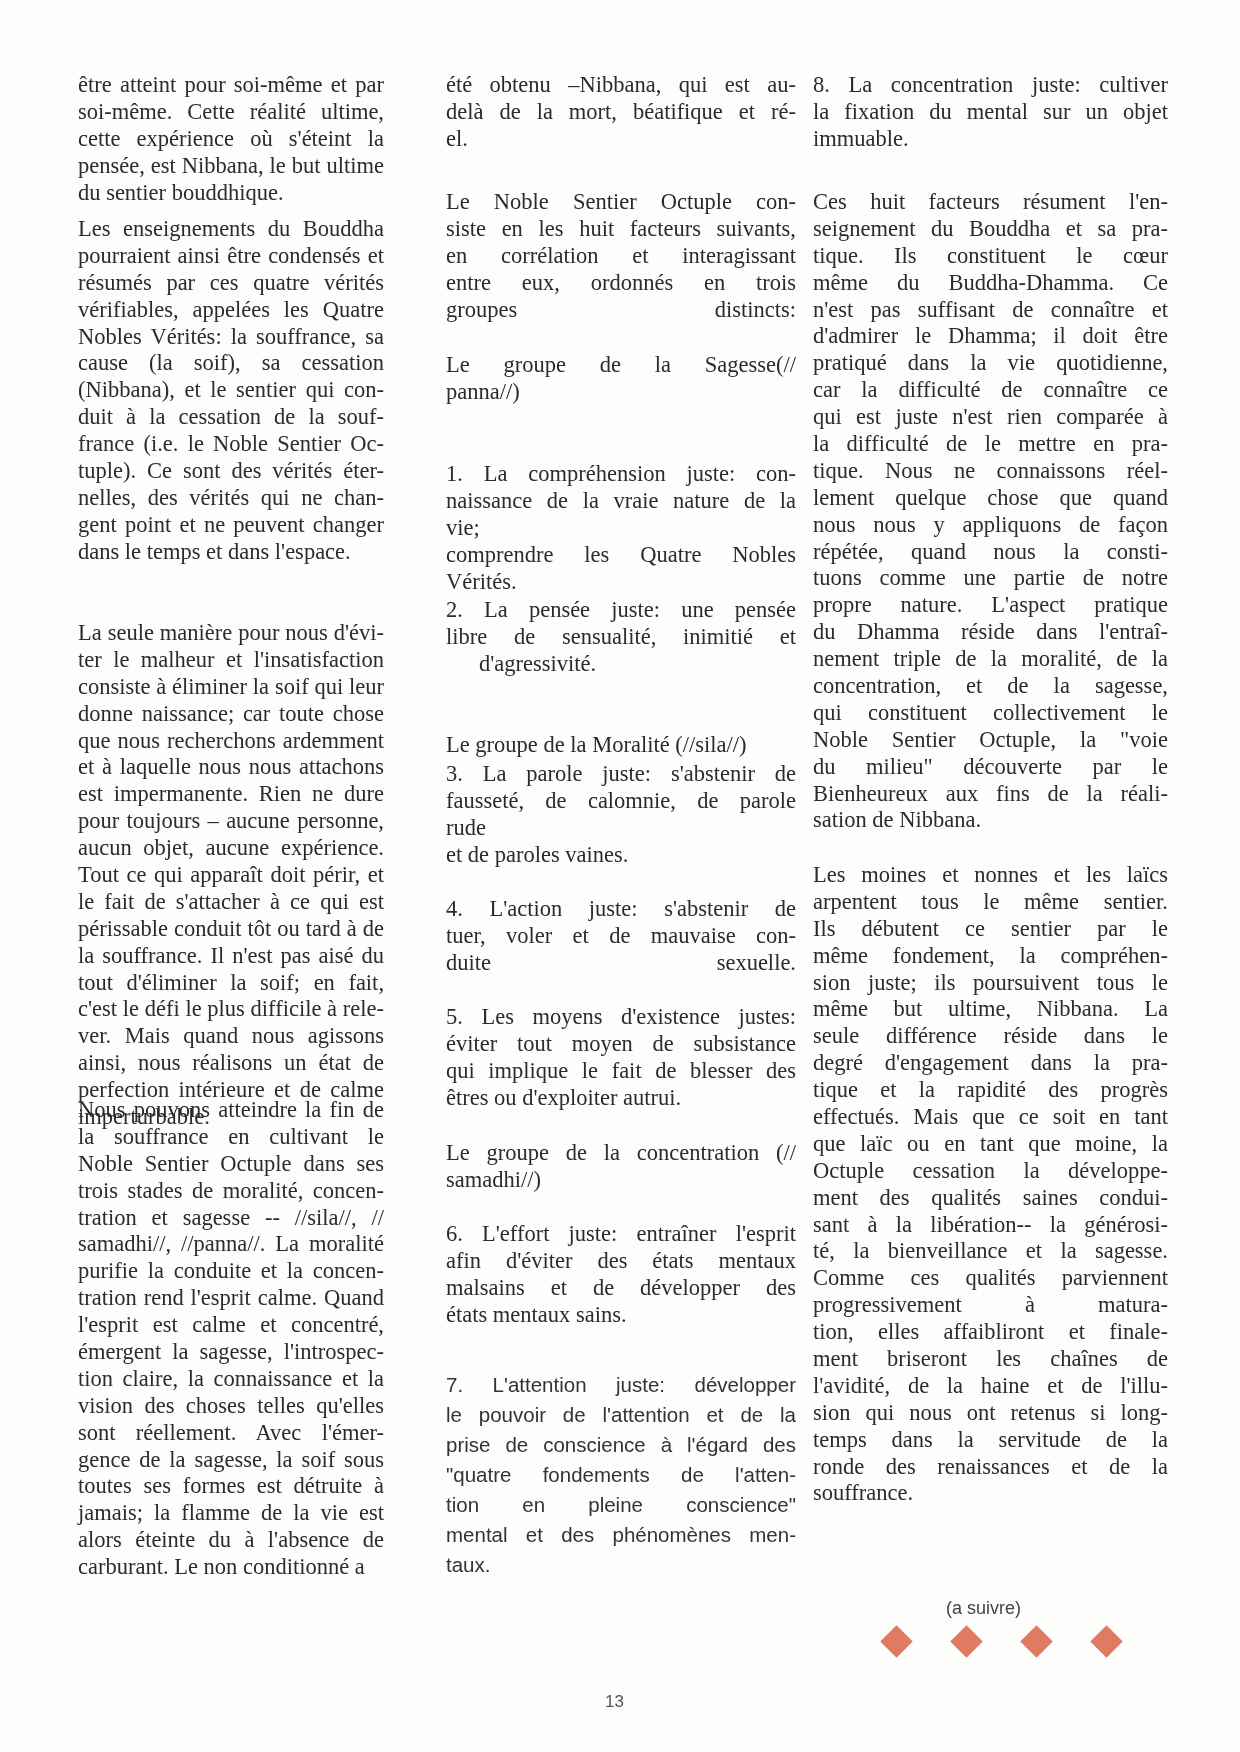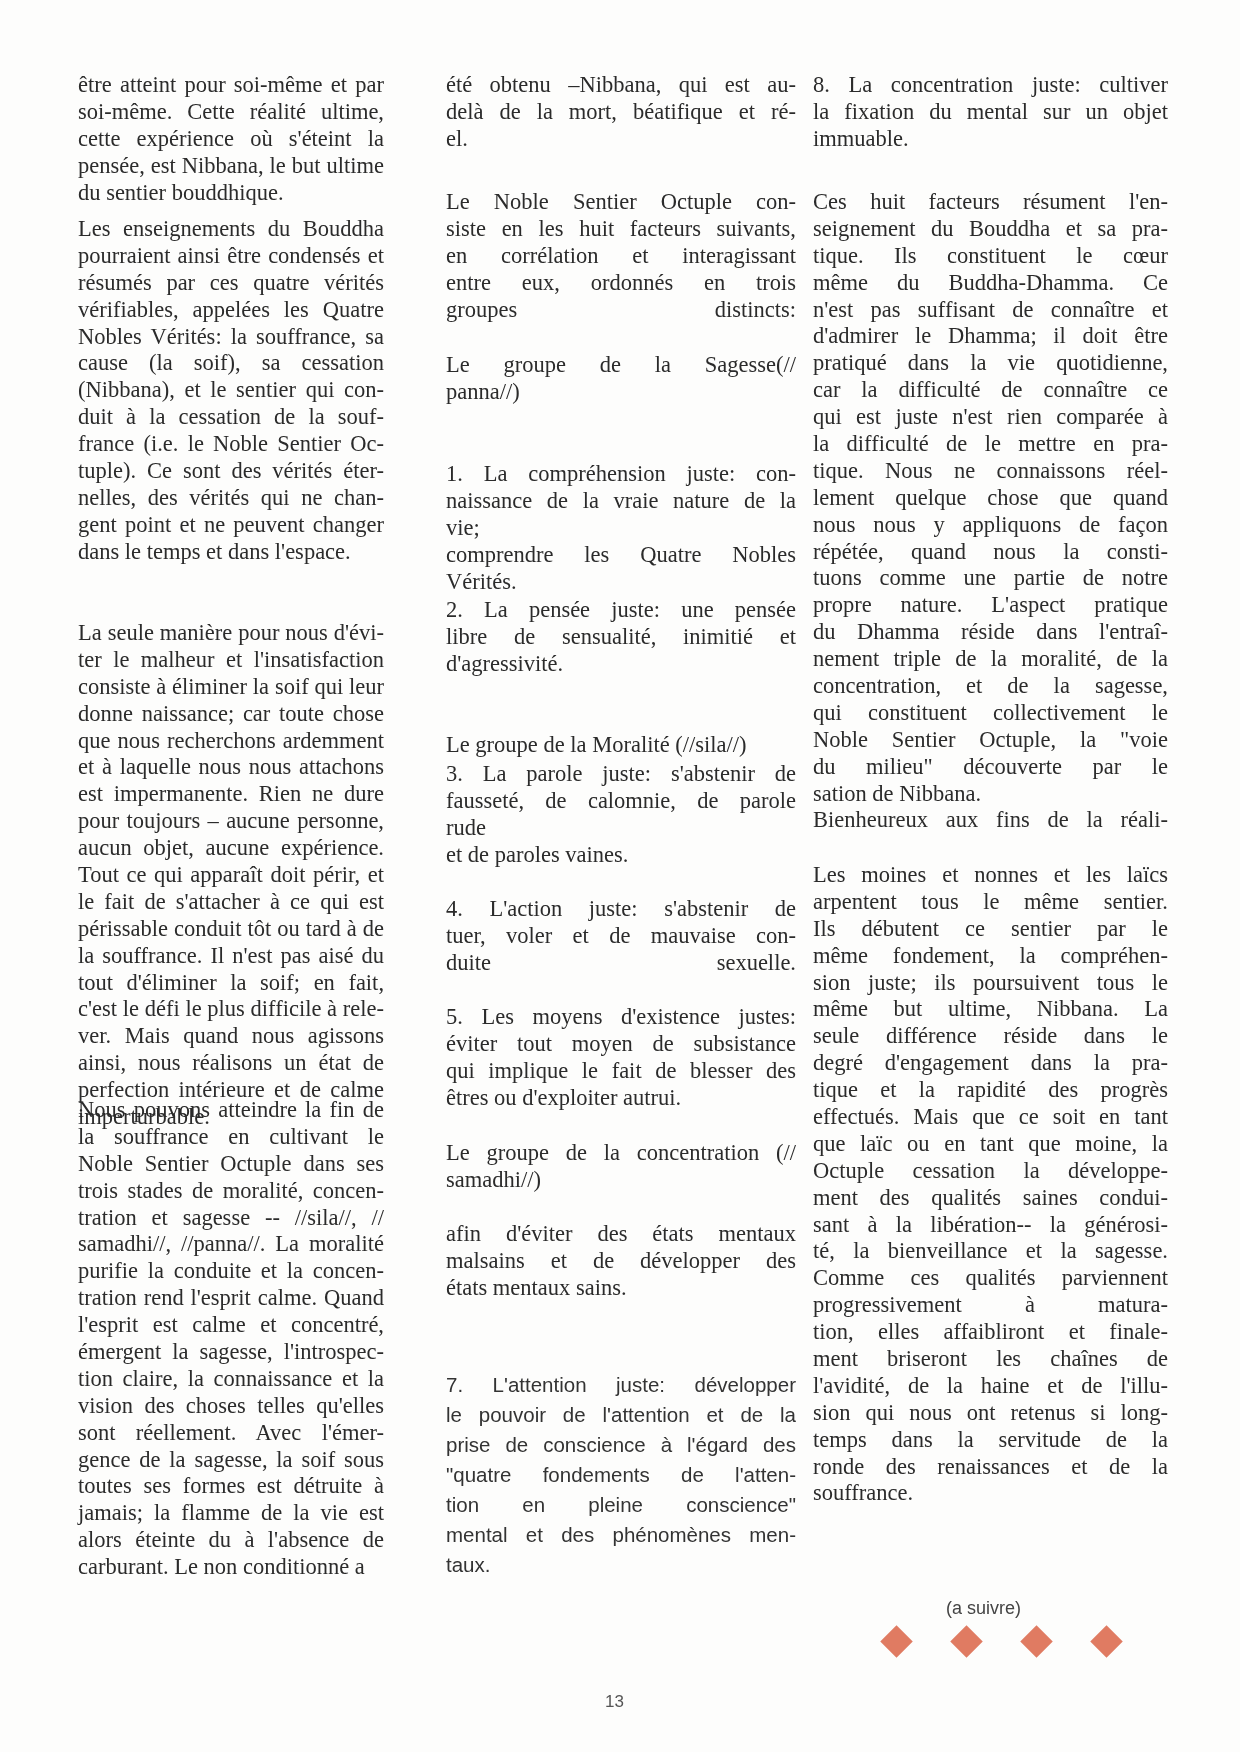--- a/index.html
+++ b/index.html
@@ -136,21 +136,21 @@
     <div class="para" style="top:461px">
         <span class="line" style="white-space: normal; overflow: visible;">1. La compréhension juste: con-</span>
         <span class="line" style="white-space: normal; overflow: visible;">naissance de la vraie nature de la</span>
         <span class="line" style="white-space: normal; overflow: visible;">vie;</span>
         <span class="line" style="white-space: normal; overflow: visible;">comprendre les Quatre Nobles</span>
         <span class="line last" style="white-space: normal; overflow: visible;">Vérités.</span>
       </div>
     <div class="para" style="top:597px">
         <span class="line" style="white-space: normal; overflow: visible;">2. La pensée juste: une pensée</span>
         <span class="line" style="white-space: normal; overflow: visible;">libre de sensualité, inimitié et</span>
-        <span class="line last" style="white-space: normal; overflow: visible;">d'agressivité.</span>
+        <span class="line last" style="white-space: normal; overflow: visible; margin-left: 33px;">d'agressivité.</span>
       </div>
     <div class="para" style="top:732px">
         <span class="line last" style="white-space: normal; overflow: visible;">Le groupe de la Moralité (//sila//)</span>
       </div>
     <div class="para" style="top:761px">
         <span class="line" style="white-space: normal; overflow: visible;">3. La parole juste: s'abstenir de</span>
         <span class="line" style="white-space: normal; overflow: visible;">fausseté, de calomnie, de parole</span>
         <span class="line" style="white-space: normal; overflow: visible;">rude</span>
         <span class="line last" style="white-space: normal; overflow: visible;">et de paroles vaines.</span>
       </div>
@@ -163,20 +163,21 @@
         <span class="line" style="white-space: normal; overflow: visible;">5. Les moyens d'existence justes:</span>
         <span class="line" style="white-space: normal; overflow: visible;">éviter tout moyen de subsistance</span>
         <span class="line" style="white-space: normal; overflow: visible;">qui implique le fait de blesser des</span>
         <span class="line last" style="white-space: normal; overflow: visible;">êtres ou d'exploiter autrui.</span>
       </div>
     <div class="para" style="top:1140px">
         <span class="line" style="white-space: normal; overflow: visible;">Le groupe de la concentration (//</span>
         <span class="line last" style="white-space: normal; overflow: visible;">samadhi//)</span>
       </div>
     <div class="para" style="top:1221px">
+        <span class="line" style="white-space: normal; overflow: visible;">6. L'effort juste: entraîner l'esprit</span>
         <span class="line" style="white-space: normal; overflow: visible;">afin d'éviter des états mentaux</span>
         <span class="line" style="white-space: normal; overflow: visible;">malsains et de développer des</span>
         <span class="line last" style="white-space: normal; overflow: visible;">états mentaux sains.</span>
       </div>
     <div class="para sans" style="top:1370px">
         <span class="line" style="white-space: normal; overflow: visible;">7. L'attention juste: développer</span>
         <span class="line" style="white-space: normal; overflow: visible;">le pouvoir de l'attention et de la</span>
         <span class="line" style="white-space: normal; overflow: visible;">prise de conscience à l'égard des</span>
         <span class="line" style="white-space: normal; overflow: visible;">"quatre fondements de l'atten-</span>
         <span class="line" style="white-space: normal; overflow: visible;">tion en pleine conscience"</span>
@@ -207,22 +208,22 @@
         <span class="line" style="white-space: normal; overflow: visible;">nous nous y appliquons de façon</span>
         <span class="line" style="white-space: normal; overflow: visible;">répétée, quand nous la consti-</span>
         <span class="line" style="white-space: normal; overflow: visible;">tuons comme une partie de notre</span>
         <span class="line" style="white-space: normal; overflow: visible;">propre nature. L'aspect pratique</span>
         <span class="line" style="white-space: normal; overflow: visible;">du Dhamma réside dans l'entraî-</span>
         <span class="line" style="white-space: normal; overflow: visible;">nement triple de la moralité, de la</span>
         <span class="line" style="white-space: normal; overflow: visible;">concentration, et de la sagesse,</span>
         <span class="line" style="white-space: normal; overflow: visible;">qui constituent collectivement le</span>
         <span class="line" style="white-space: normal; overflow: visible;">Noble Sentier Octuple, la "voie</span>
         <span class="line" style="white-space: normal; overflow: visible;">du milieu" découverte par le</span>
+        <span class="line" style="white-space: normal; overflow: visible;">Bienheureux aux fins de la réali-</span>
         <span class="line last" style="white-space: normal; overflow: visible;">sation de      Nibbana.</span>
-        <span class="line" style="white-space: normal; overflow: visible;">Bienheureux aux fins de la réali-</span>
       </div>
     <div class="para" style="top:862px">
         <span class="line" style="white-space: normal; overflow: visible;">Les moines et nonnes et les laïcs</span>
         <span class="line" style="white-space: normal; overflow: visible;">arpentent tous le même sentier.</span>
         <span class="line" style="white-space: normal; overflow: visible;">Ils débutent ce sentier par le</span>
         <span class="line" style="white-space: normal; overflow: visible;">même fondement, la compréhen-</span>
         <span class="line" style="white-space: normal; overflow: visible;">sion juste; ils poursuivent tous le</span>
         <span class="line" style="white-space: normal; overflow: visible;">même but ultime, Nibbana. La</span>
         <span class="line" style="white-space: normal; overflow: visible;">seule différence réside dans le</span>
         <span class="line" style="white-space: normal; overflow: visible;">degré d'engagement dans la pra-</span>

